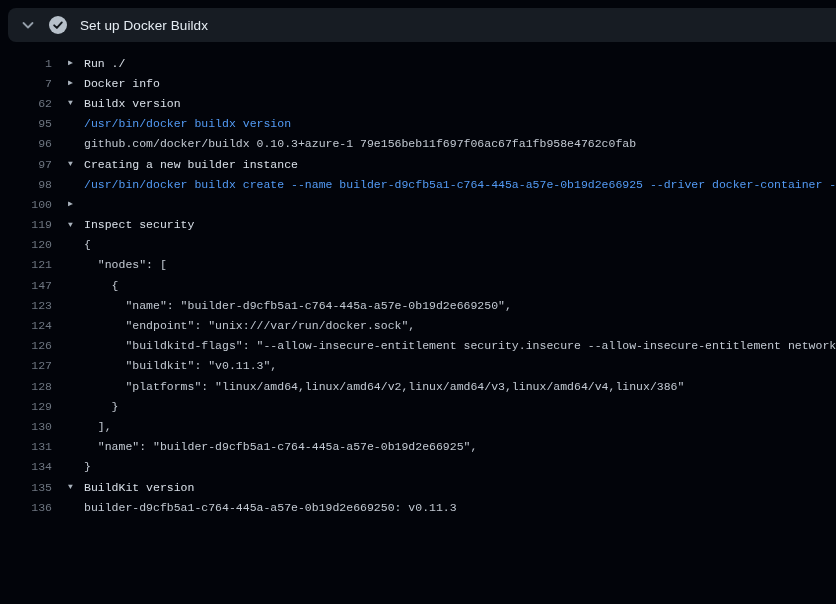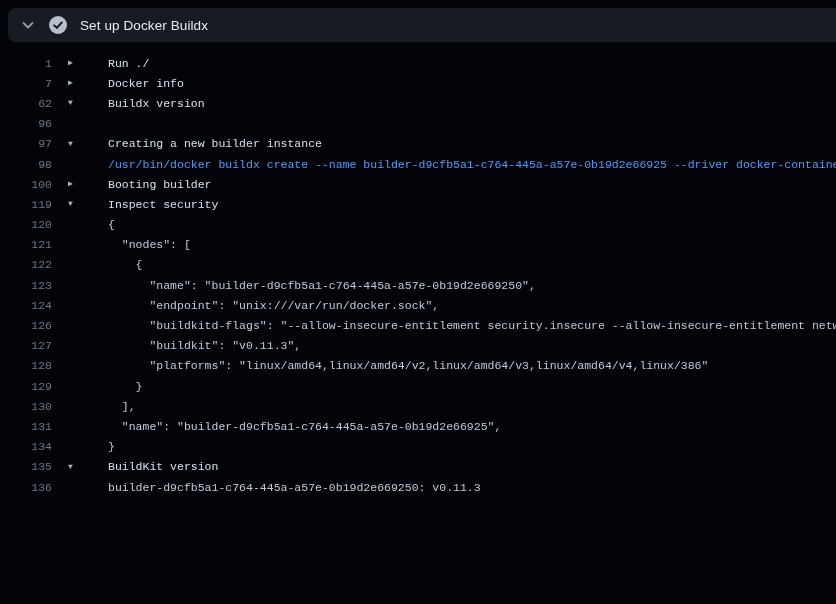--- a/index.html
+++ b/index.html
@@ -67,21 +67,20 @@
     margin-left:16px;
     font-size:8px;
     color:var(--marker);
     line-height:20.2px;
   }
   .text{
     flex:1 1 auto;
     overflow:hidden;
     white-space:pre;
     color:var(--log-text);
-    margin-left:24px;
   }
   .row.type-group-collapsed .text,
   .row.type-group-expanded .text{color:var(--group-title-text);}
   .row.type-group-collapsed,
   .row.type-group-expanded{cursor:pointer;}
   .row.type-command .text{color:var(--command-text);}
 </style>
 </head>
 <body>
 
@@ -111,56 +110,61 @@
       <div class="row type-group-collapsed">
     <a class="num">7</a>
     <span class="marker">▶</span>
     <span class="text">Docker info</span>
   </div>
       <div class="row type-group-expanded">
     <a class="num">62</a>
     <span class="marker">▼</span>
     <span class="text">Buildx version</span>
   </div>
+      <div class="row type-command">
+    <a class="num">95</a>
+    <span class="marker"></span>
+    <span class="text">/usr/bin/docker buildx version</span>
+  </div>
       <div class="row type-output">
     <a class="num">96</a>
     <span class="marker"></span>
+    <span class="text">github.com/docker/buildx 0.10.3+azure-1 79e156beb11f697f06ac67fa1fb958e4762c0fab</span>
   </div>
       <div class="row type-group-expanded">
     <a class="num">97</a>
     <span class="marker">▼</span>
     <span class="text">Creating a new builder instance</span>
   </div>
       <div class="row type-command">
     <a class="num">98</a>
     <span class="marker"></span>
     <span class="text">/usr/bin/docker buildx create --name builder-d9cfb5a1-c764-445a-a57e-0b19d2e66925 --driver docker-container --buildkitd-flags</span>
   </div>
       <div class="row type-group-collapsed">
     <a class="num">100</a>
     <span class="marker">▶</span>
-    <span class="text">Booting builder</span>
   </div>
       <div class="row type-group-expanded">
     <a class="num">119</a>
     <span class="marker">▼</span>
     <span class="text">Inspect security</span>
   </div>
       <div class="row type-output">
     <a class="num">120</a>
     <span class="marker"></span>
     <span class="text">{</span>
   </div>
       <div class="row type-output">
     <a class="num">121</a>
     <span class="marker"></span>
     <span class="text">  "nodes": [</span>
   </div>
       <div class="row type-output">
-    <a class="num">122</a>
+    <a class="num">147</a>
     <span class="marker"></span>
     <span class="text">    {</span>
   </div>
       <div class="row type-output">
     <a class="num">123</a>
     <span class="marker"></span>
     <span class="text">      "name": "builder-d9cfb5a1-c764-445a-a57e-0b19d2e669250",</span>
   </div>
       <div class="row type-output">
     <a class="num">124</a>

